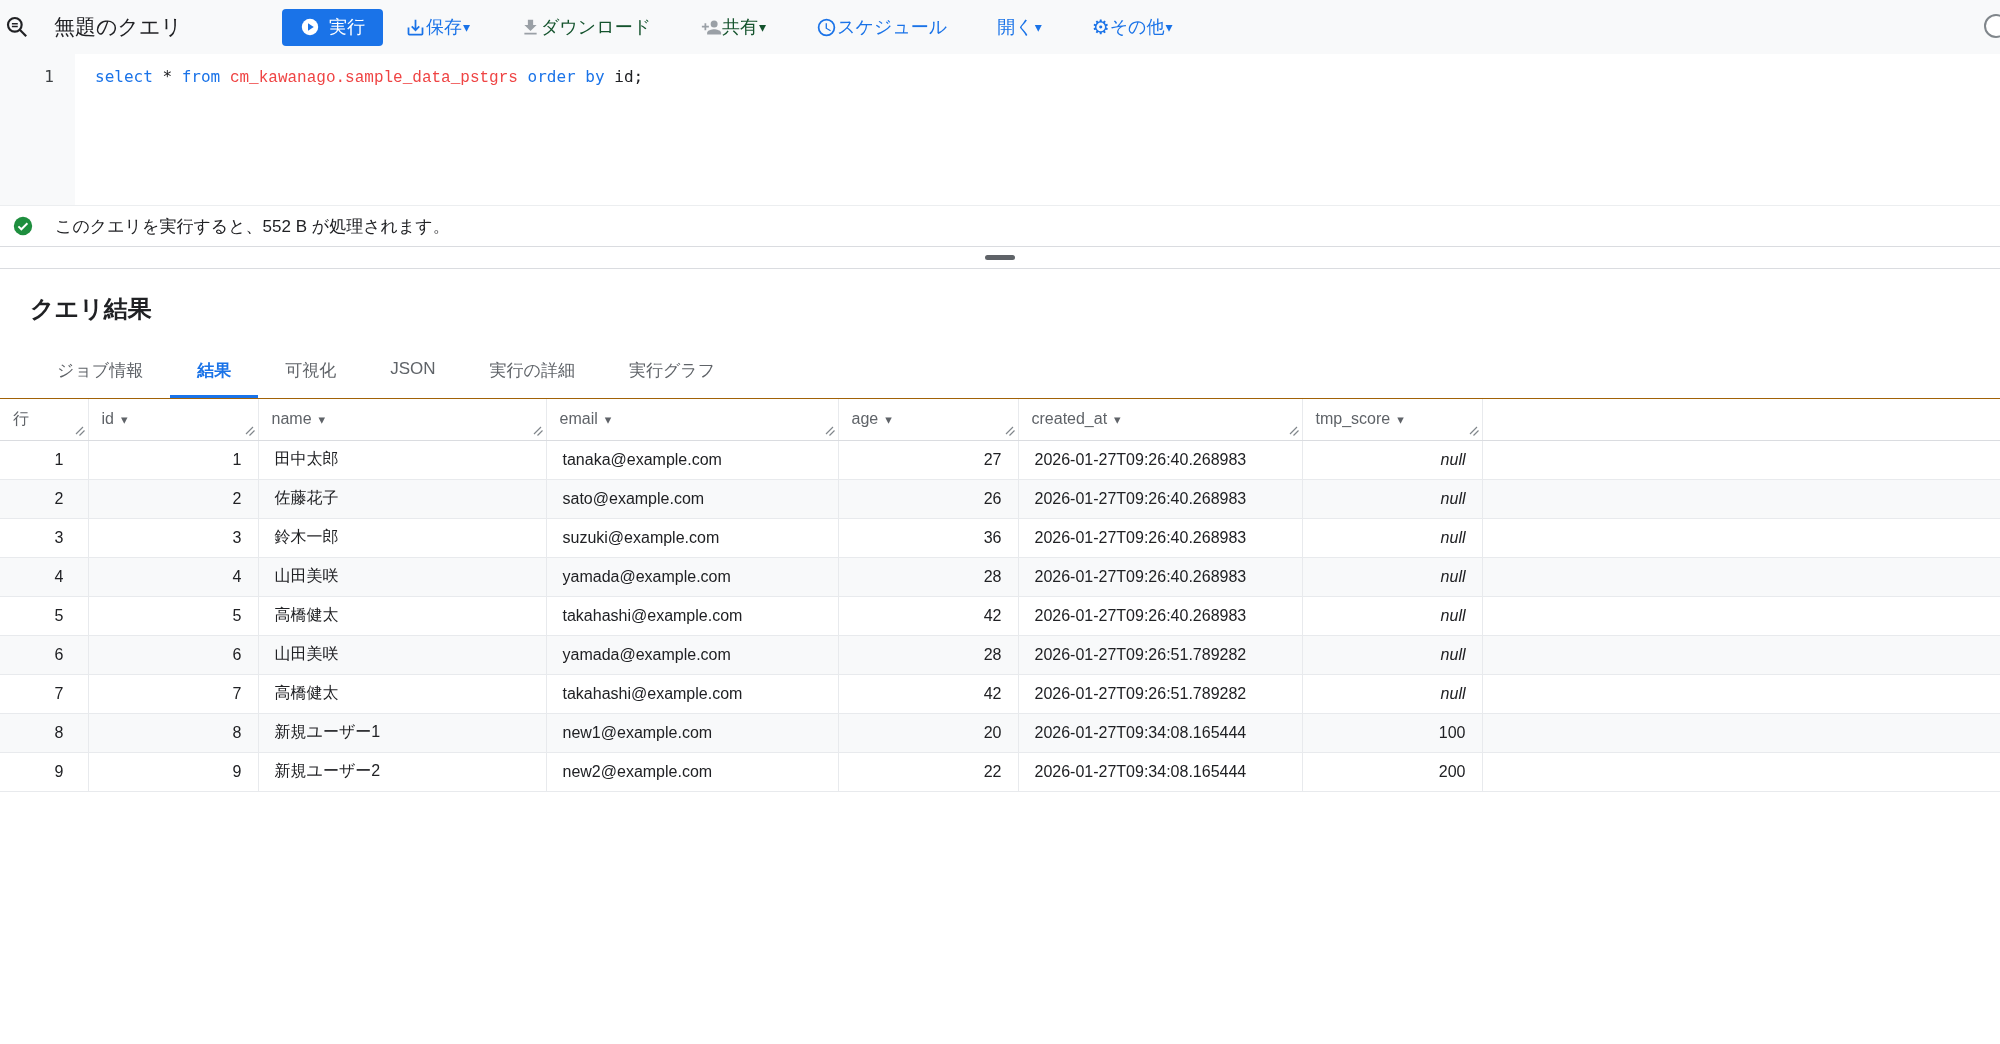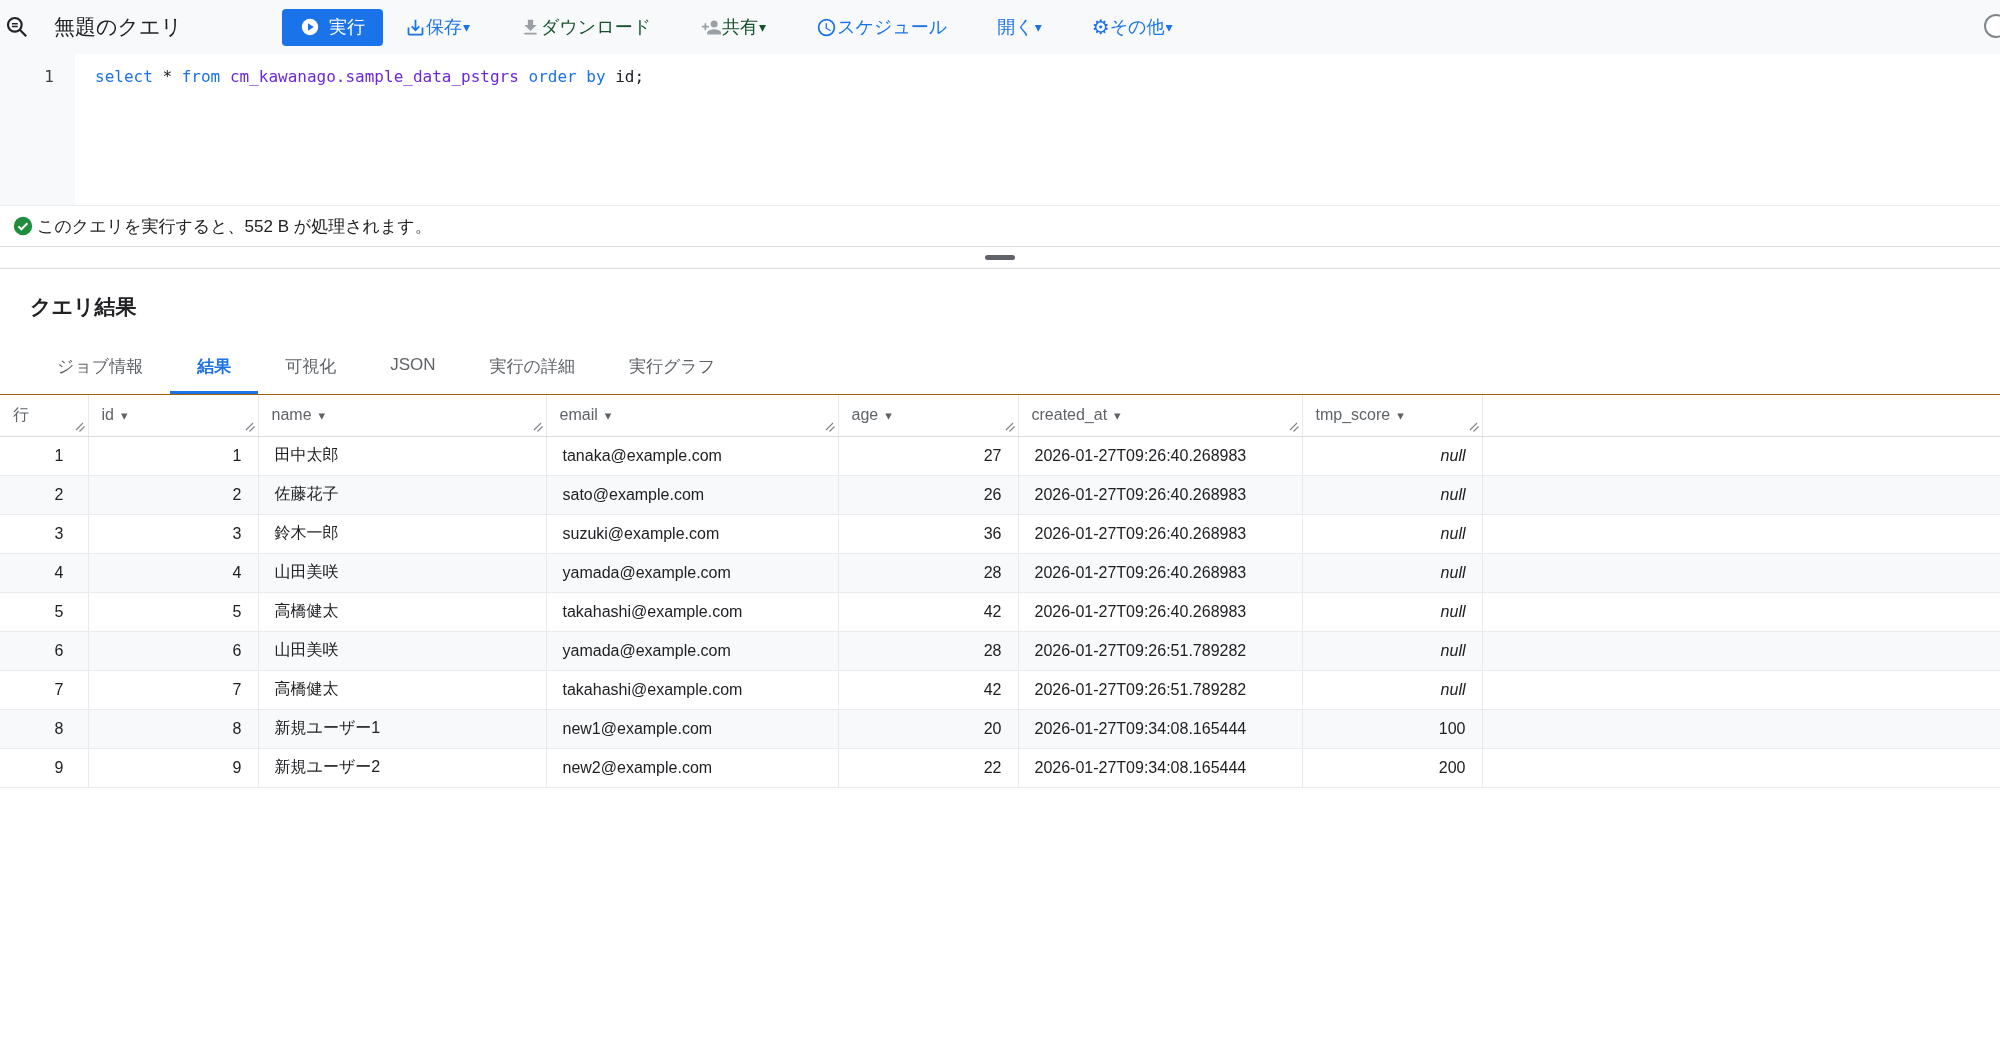--- a/index.html
+++ b/index.html
@@ -24,35 +24,35 @@
   .edge-icon { position:absolute; right:-8px; top:14px; width:24px; height:24px; border-radius:50%;
     border:2px solid #80868b; background:#fff; }
 
   
   .editor { display:flex; height:151px; background:#fff; }
   .gutter { width:75px; background:#f8f9fa; text-align:right; padding:13px 21px 0 0;
     font-family:"DejaVu Sans Mono", monospace; font-size:16px; color:#3c4043; }
   .code-area { flex:1; padding:13px 0 0 20px; }
   .sql-line { font-family:"DejaVu Sans Mono", monospace; font-size:16px; white-space:pre; }
   .tok-keyword { color:#1a73e8; }
-  .tok-identifier { color:#6d28d9; }
+  .tok-identifier { color:#ef4444;font-family:Liberation Mono, monospace; }
   .tok-plain { color:#202124; }
 
   
-  .status-bar { height:42px; display:flex; align-items:center; gap:3px; padding-left:12px;
+  .status-bar { height:42px; display:flex; align-items:center; gap:21px; padding-left:12px;
     border-top:1px solid #eceef0; border-bottom:1px solid #dadce0; background:#fff; }
   .status-text { font-size:17px; color:#202124; }
 
   
   .splitter { height:22px; display:flex; align-items:center; justify-content:center;
     background:#fff; border-bottom:1px solid #dadce0; }
   .splitter-handle { width:30px; height:5px; border-radius:3px; background:#5f6368; cursor:row-resize; }
 
   
-  .results-heading { font-size:21px; color:#202124; padding:24px 0 20px 30px; }
+  .results-heading { font-size:24px; color:#202124; padding:24px 0 20px 30px; }
   .tabbar { display:flex; padding-left:30px; border-bottom:1px solid #a16207; }
   .tab { font-size:17px; color:#5f6368; padding:14px 27px 13px; border-bottom:3px solid transparent;
     cursor:pointer; white-space:nowrap; }
   .tab-active { color:#1a73e8; border-bottom-color:#1a73e8; font-weight:bold; }
 
   
   .table-wrap { width:2000px; }
   table { border-collapse:collapse; table-layout:fixed; width:2000px; }
   col.col-row { width:88px; }  col.col-id { width:170px; }  col.col-name { width:288px; }
   col.col-email { width:292px; } col.col-age { width:180px; } col.col-created_at { width:284px; }

